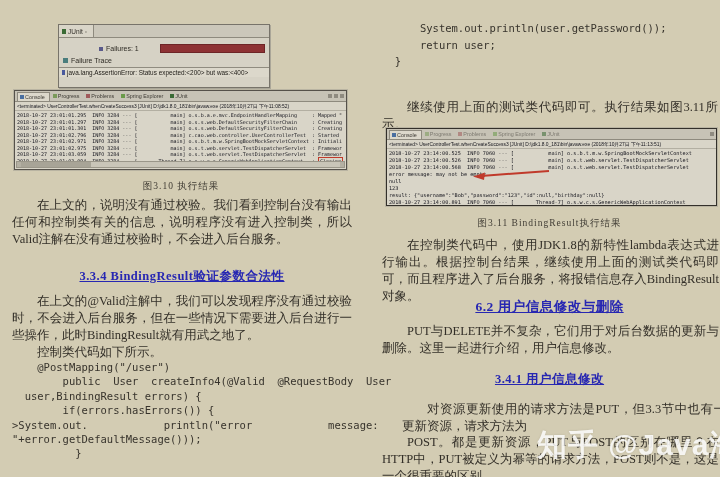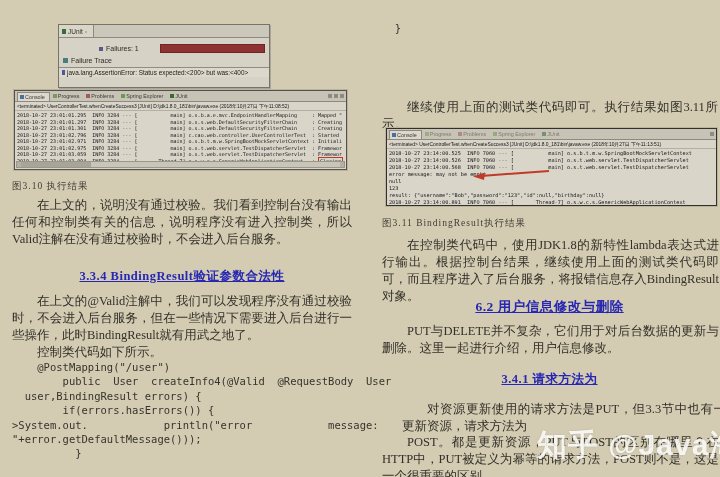--- a/index.html
+++ b/index.html
@@ -8,21 +8,21 @@
     background:#d3ccb3;
     font-family:"Liberation Serif","DejaVu Serif",serif;
     color:#332f28;
   }
   .abs{position:absolute;}
   
   .para{
     font-size:12.5px;line-height:17px;text-align:justify;
     text-indent:2em;color:#332f28;
   }
-  .caption{font-size:9.5px;color:#403c34;letter-spacing:1px;}
+  .caption{font-size:9.5px;color:#403c34;text-align:center;letter-spacing:1px;}
   .bluehead{
     color:#2727b2;font-weight:bold;font-size:12.5px;text-align:center;
     text-decoration:underline;letter-spacing:.5px;cursor:pointer;
   }
   .codeline{
     font-family:"DejaVu Sans Mono","Liberation Mono",monospace;
     font-size:10.5px;line-height:14.4px;white-space:pre;color:#37332c;
   }
   .codeline-r{line-height:16.5px;}
   
@@ -177,20 +177,22 @@
   <div class="codeline">    @PostMapping("/user")</div>
   <div class="codeline">        public  User  createInfo4(@Valid  @RequestBody  User</div>
   <div class="codeline">  user,BindingResult errors) {</div>
   <div class="codeline">        if(errors.hasErrors()) {</div>
   <div class="codeline">&gt;System.out.            println("error            message:</div>
   <div class="codeline">"+error.getDefaultMessage()));</div>
   <div class="codeline">          }</div>
 </div>
 
 <div class="abs" style="left:382px;top:20px;width:335px;">
+  <div class="codeline codeline-r">      System.out.println(user.getPassword());</div>
+  <div class="codeline codeline-r">      return user;</div>
   <div class="codeline codeline-r">  }</div>
 </div>
 
 <div class="abs para" style="left:382px;top:99px;width:336px;">继续使用上面的测试类代码即可。执行结果如图3.11所示。</div>
 
 <div class="abs shot" style="left:386px;top:128px;width:329px;height:76px;border-color:#33302a;">
   <div class="tabbar">
     <span class="tab sel">
         <span class="tabico" style="background:#4a6fa0;"></span>
         <span>Console</span>
@@ -234,18 +236,18 @@
 </div>
 
 <div class="abs caption" style="left:382px;top:217px;width:335px;">图3.11  BindingResult执行结果</div>
 
 <div class="abs para" style="left:382px;top:237px;width:337px;">在控制类代码中，使用JDK1.8的新特性lambda表达式进行输出。根据控制台结果，继续使用上面的测试类代码即可，而且程序进入了后台服务，将报错信息存入BindingResult对象。</div>
 
 <div class="abs bluehead" style="left:382px;top:298px;width:335px;font-size:13.5px;">6.2  用户信息修改与删除</div>
 
 <div class="abs para" style="left:382px;top:323px;width:337px;">PUT与DELETE并不复杂，它们用于对后台数据的更新与删除。这里一起进行介绍，用户信息修改。</div>
 
-<div class="abs bluehead" style="left:382px;top:371px;width:335px;">3.4.1  请求方法为</div>
+<div class="abs bluehead" style="left:382px;top:371px;width:335px;">3.4.1  用户信息修改</div>
 
 <div class="abs para" style="left:402px;top:401px;width:337px;">对资源更新使用的请求方法是PUT，但3.3节中也有一个更新资源，请求方法为</div>
 <div class="abs para" style="left:382px;top:434px;width:337px;">POST。都是更新资源，PUT与POST的区别在哪里？在HTTP中，PUT被定义为幂等的请求方法，POST则不是，这是一个很重要的区别</div>
 
 <div class="abs watermark" style="left:537px;top:425px;">知乎 @Java海</div>
 
 </body></html>

